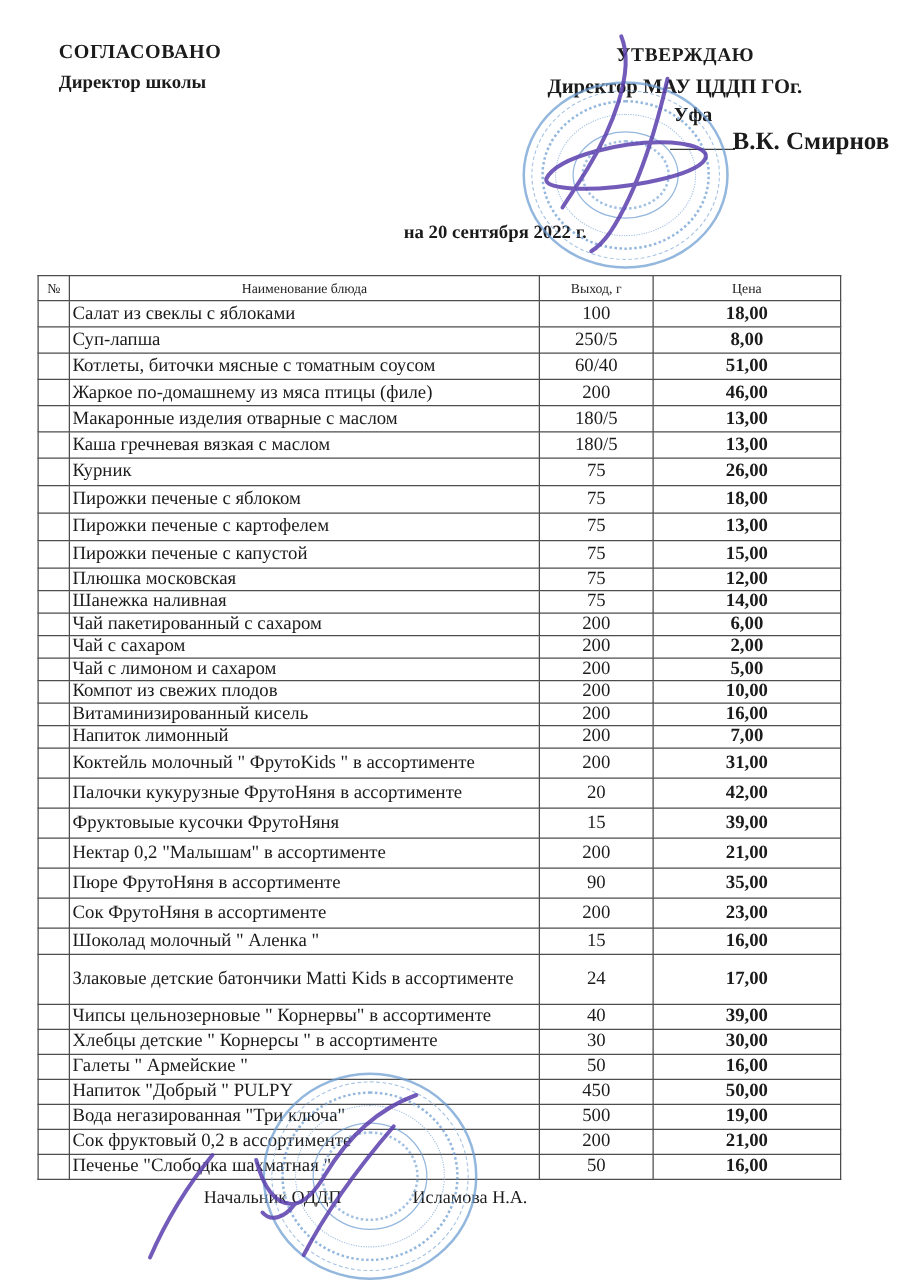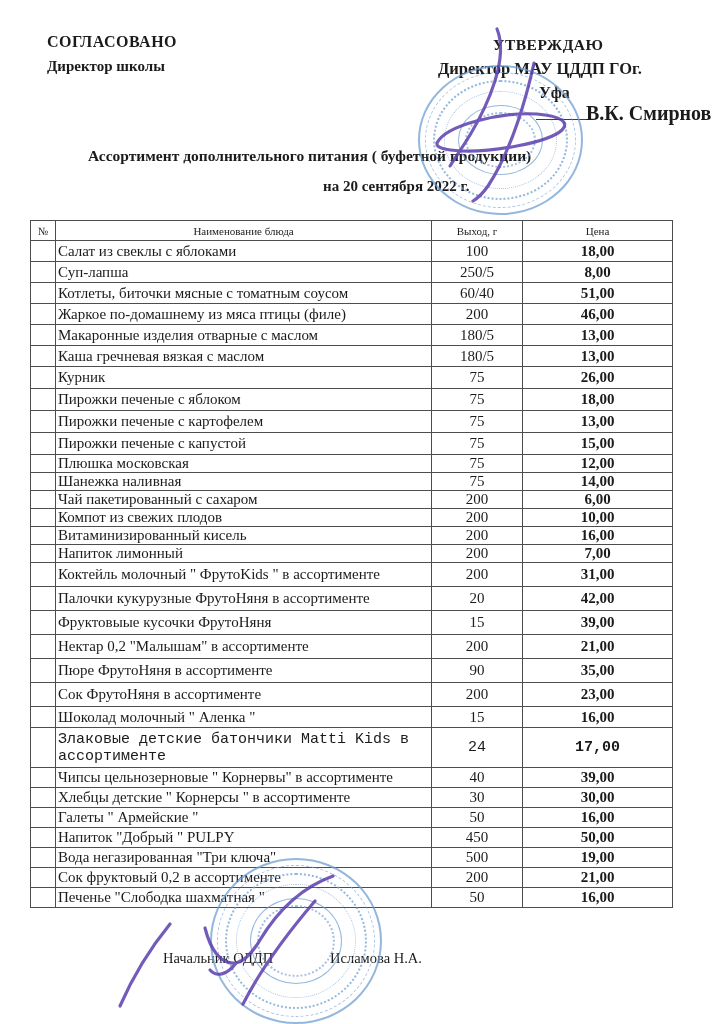--- a/index.html
+++ b/index.html
@@ -61,21 +61,20 @@
 <div class="page">
 
   <div class="hdr agree-title">СОГЛАСОВАНО</div>
   <div class="hdr agree-sub">Директор школы</div>
   <div class="hdr approve-title">УТВЕРЖДАЮ</div>
   <div class="hdr approve-org">Директор МАУ ЦДДП ГОг.</div>
   <div class="hdr approve-city">Уфа</div>
   <div class="sig-line"></div>
   <div class="hdr approve-name">В.К. Смирнов</div>
 
-  <div class="doc-title">Ассортимент дополнительного питания ( буфетной  продукции)</div>
   <div class="doc-date">на 20 сентября 2022 г.</div>
 
   <table class="menu">
     <thead>
       <tr>
         <th class="h0">№</th>
         <th class="h1">Наименование блюда</th>
         <th class="h2">Выход, г</th>
         <th class="h3">Цена</th>
       </tr>
@@ -154,20 +153,32 @@
           <td class="c3">14,00</td>
         </tr>
         <tr style="height: 17px;">
           <td class="c0"></td>
           <td class="c1">Чай пакетированный с сахаром</td>
           <td class="c2">200</td>
           <td class="c3">6,00</td>
         </tr>
         <tr style="height: 17px;">
           <td class="c0"></td>
+          <td class="c1">Чай с сахаром</td>
+          <td class="c2">200</td>
+          <td class="c3">2,00</td>
+        </tr>
+        <tr style="height: 17px;">
+          <td class="c0"></td>
+          <td class="c1">Чай с лимоном и сахаром</td>
+          <td class="c2">200</td>
+          <td class="c3">5,00</td>
+        </tr>
+        <tr style="height: 17px;">
+          <td class="c0"></td>
           <td class="c1">Компот из свежих плодов</td>
           <td class="c2">200</td>
           <td class="c3">10,00</td>
         </tr>
         <tr style="height: 17px;">
           <td class="c0"></td>
           <td class="c1">Витаминизированный кисель</td>
           <td class="c2">200</td>
           <td class="c3">16,00</td>
         </tr>
@@ -212,21 +223,21 @@
           <td class="c1">Сок ФрутоНяня в ассортименте</td>
           <td class="c2">200</td>
           <td class="c3">23,00</td>
         </tr>
         <tr style="height: 21px;">
           <td class="c0"></td>
           <td class="c1">Шоколад молочный " Аленка "</td>
           <td class="c2">15</td>
           <td class="c3">16,00</td>
         </tr>
-        <tr style="height: 40px; font-family: Liberation Mono, monospace;">
+        <tr style="height: 40px;">
           <td class="c0"></td>
           <td class="c1">Злаковые детские батончики Matti Kids в ассортименте</td>
           <td class="c2">24</td>
           <td class="c3">17,00</td>
         </tr>
         <tr style="height: 20px;">
           <td class="c0"></td>
           <td class="c1">Чипсы цельнозерновые " Корнервы" в ассортименте</td>
           <td class="c2">40</td>
           <td class="c3">39,00</td>

